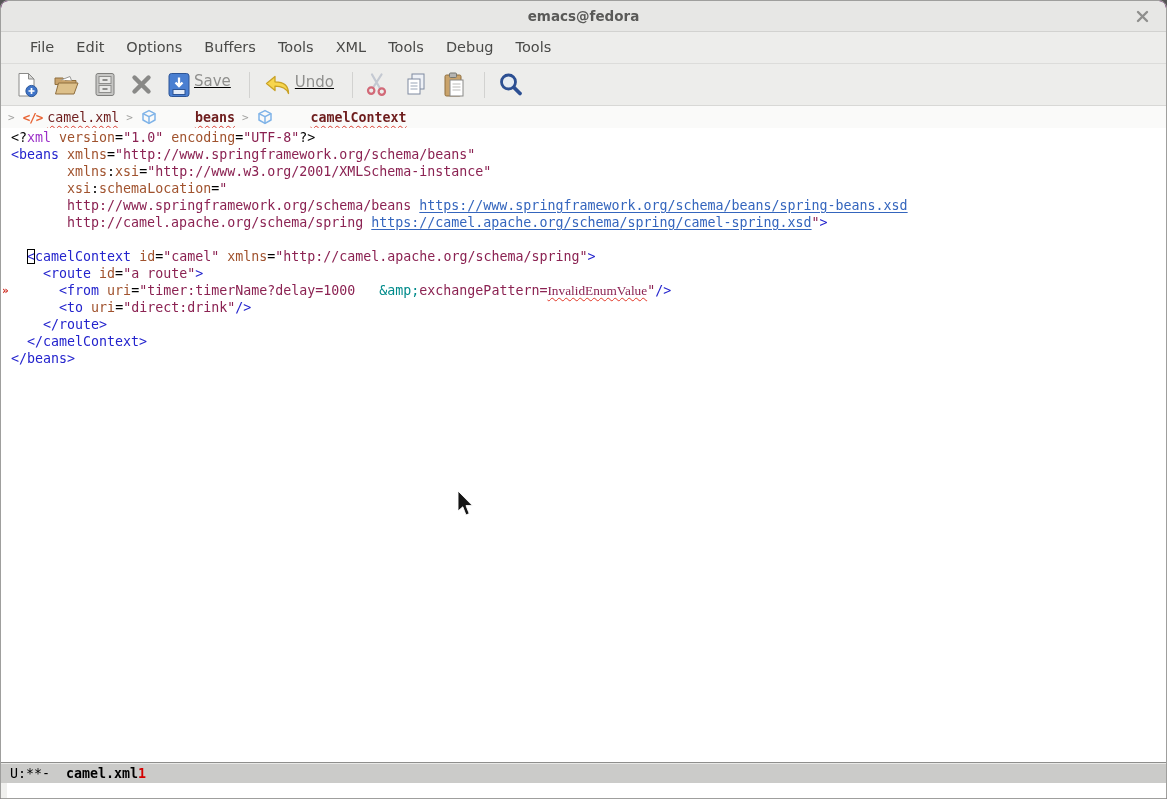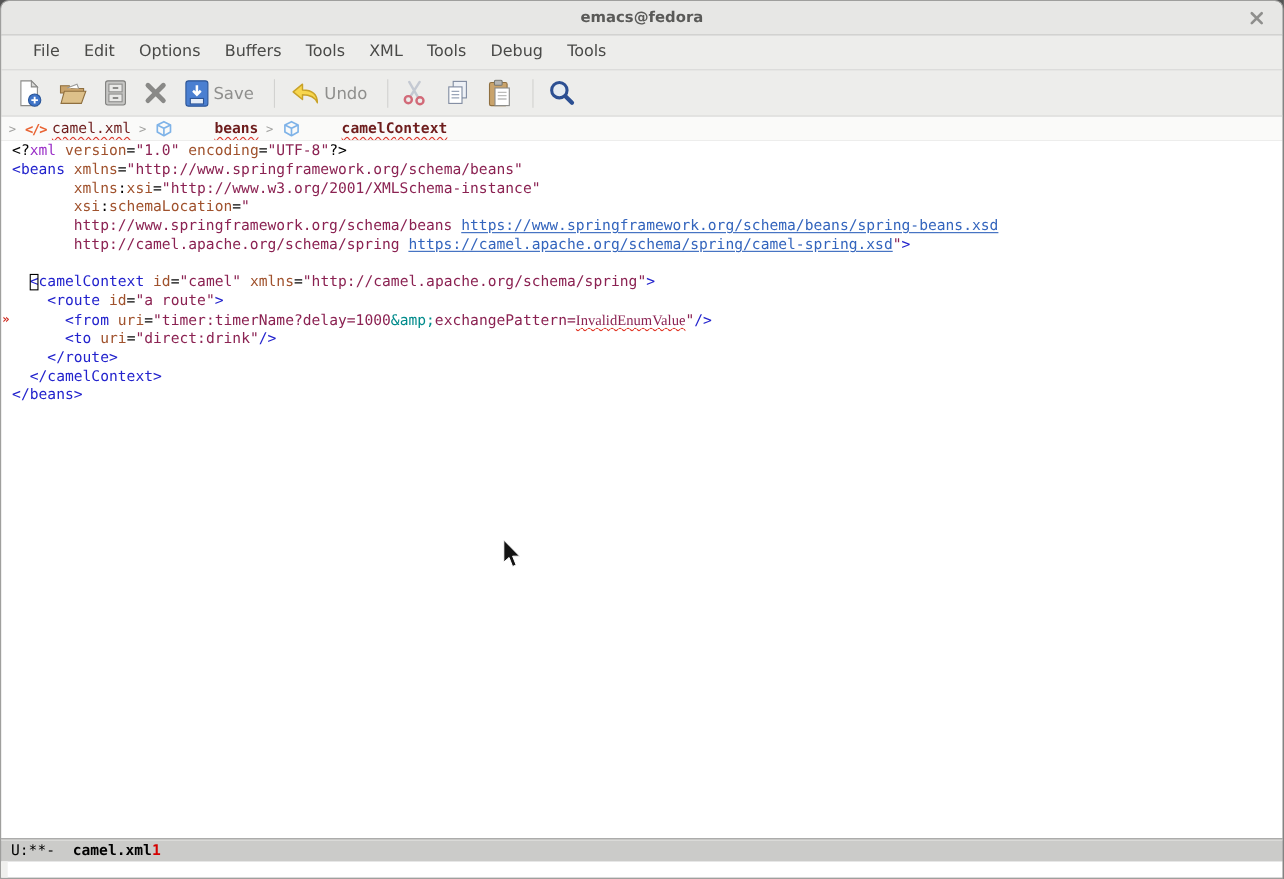--- a/index.html
+++ b/index.html
@@ -1,33 +1,33 @@
 <!DOCTYPE html>
 <html><head>
 <meta charset="utf-8">
 <style>
   html,body{margin:0;padding:0;background:#555;}
   .window{
     width:1167px;height:799px;box-sizing:border-box;
     border:1px solid #9f9f9d;border-radius:8px 8px 0 0;
-    display:flex;flex-direction:column;background:#a3a3a3;overflow:hidden;
+    display:flex;flex-direction:column;background:#701a75;overflow:hidden;
     font-family:"DejaVu Sans","Liberation Sans",sans-serif;position:relative;
   }
   
   .titlebar{height:30px;flex:0 0 30px;background:#e7e7e5;border-bottom:1px solid #d2d2d0;
     display:flex;align-items:center;justify-content:center;position:relative;border-radius:7px 7px 0 0;}
   .title-text{font-size:13.5px;font-weight:bold;color:#5a5a58;}
   .close-btn{position:absolute;right:14px;top:5px;width:20px;height:20px;display:flex;align-items:center;justify-content:center;cursor:default;}
   
   .menubar{height:31px;flex:0 0 31px;background:#ededeb;display:flex;align-items:center;padding-left:18px;}
   .menu-item{padding:0 11px;font-size:14.5px;color:#4a4a48;line-height:31px;}
   
   .toolbar{height:41px;flex:0 0 41px;background:#ededeb;border-top:1px solid #dcdcda;border-bottom:1px solid #d8d8d6;
     display:flex;align-items:center;padding-left:14px;}
-  .tb-btn{display:flex;align-items:center;margin-right:14px;}
+  .tb-btn{display:flex;align-items:flex-start;margin-right:14px;text-decoration:underline;}
   .tb-label{font-size:15px;color:#8f8f8d;margin-left:3px;}
   .tb-sep{width:1px;height:26px;background:#d2d2d0;margin:0 12px 0 4px;flex:0 0 1px;}
   
   .headerline{height:22px;flex:0 0 22px;background:#fafaf9;display:flex;align-items:center;
     font-family:"DejaVu Sans Mono","Liberation Mono",monospace;font-size:13.3px;padding-left:2px;}
   .bc-sep{color:#a2a2a0;font-size:11px;margin:0 5px;}
   .bc-label{color:#6e1d1d;text-decoration:underline;text-decoration-style:wavy;text-decoration-color:#db3a2e;
     text-decoration-thickness:1px;text-underline-offset:3px;margin:0 2px;}
   .bc-bold{font-weight:bold;margin-left:35px;}
   .bc-code-icon{color:#e86333;font-weight:bold;font-size:12.5px;letter-spacing:-1px;margin:0 3px;}
@@ -35,21 +35,21 @@
   
   .buffer{flex:1 1 auto;background:#fff;position:relative;overflow:hidden;}
   .code{padding:1px 0 0 10px;font-family:"DejaVu Sans Mono","Liberation Mono",monospace;
     font-size:13.3px;line-height:17px;white-space:pre;color:#000;}
   .cl{position:relative;min-height:17px;}
   .plain,.delim{color:#000;}
   .tag{color:#2323cd;}
   .attr{color:#a0522d;}
   .string{color:#8b2252;}
   .pi{color:#9b30c8;}
-  .entity{color:#008b8b;}
+  .entity{color:#008b8b;padding-left:24px;}
   .link{color:#3465bd;text-decoration:underline;text-underline-offset:2px;}
   .err{text-decoration-line:underline;text-decoration-style:wavy;text-decoration-color:#e03525;
     text-decoration-thickness:1px;text-underline-offset:2px;font-family:Liberation Serif, serif;}
   .cursor{outline:1px solid #000;outline-offset:-1px;}
   .fringe-mark{position:absolute;left:-9px;top:1px;color:#cf2b20;font-size:11px;font-weight:bold;line-height:15px;}
   
   .modeline{height:20px;flex:0 0 20px;background:#cbcbc9;border-top:1px solid #8e8e8c;
     box-shadow:inset 0 1px 0 #e9e9e7;display:flex;align-items:center;
     font-family:"DejaVu Sans Mono","Liberation Mono",monospace;font-size:13.3px;color:#000;
     white-space:pre;padding-left:9px;}

